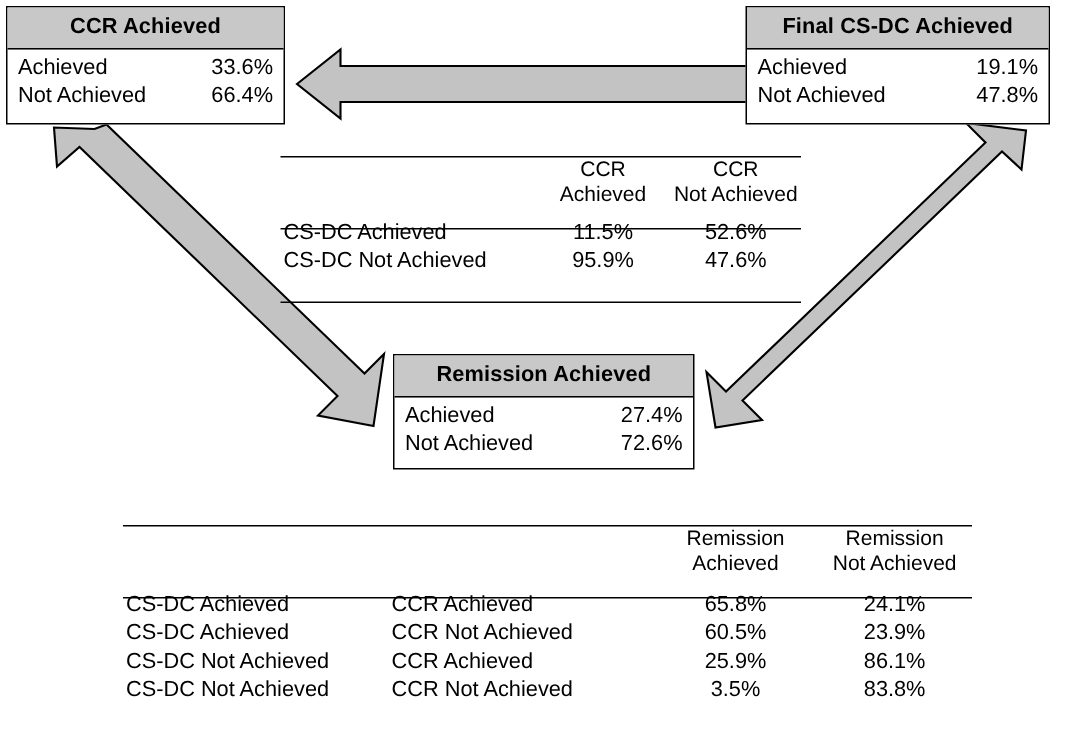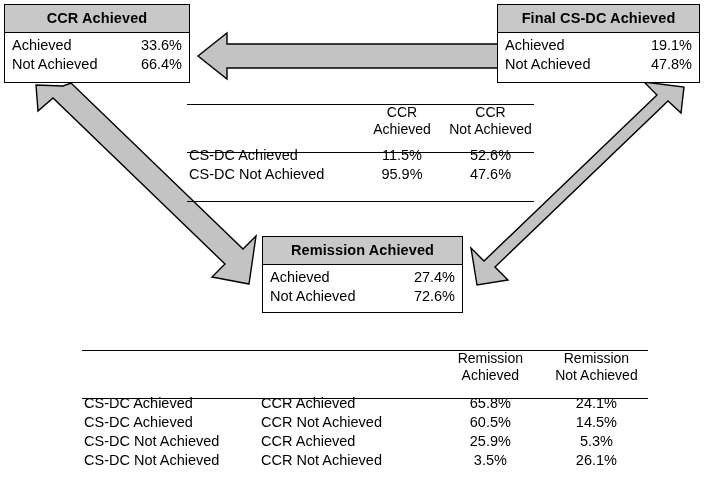--- a/index.html
+++ b/index.html
@@ -226,29 +226,29 @@
       <tr>
         <td class="col-c1">CS-DC Achieved</td>
         <td class="col-c2">CCR Achieved</td>
         <td class="col-c3">65.8%</td>
         <td class="col-c4">24.1%</td>
       </tr>
       <tr>
         <td class="col-c1">CS-DC Achieved</td>
         <td class="col-c2">CCR Not Achieved</td>
         <td class="col-c3">60.5%</td>
-        <td class="col-c4">14.5%</td>
+        <td class="col-c4">23.9%</td>
       </tr>
       <tr>
         <td class="col-c1">CS-DC Not Achieved</td>
         <td class="col-c2">CCR Achieved</td>
         <td class="col-c3">25.9%</td>
-        <td class="col-c4">5.3%</td>
+        <td class="col-c4">86.1%</td>
       </tr>
       <tr>
         <td class="col-c1">CS-DC Not Achieved</td>
         <td class="col-c2">CCR Not Achieved</td>
         <td class="col-c3">3.5%</td>
-        <td class="col-c4">26.1%</td>
+        <td class="col-c4">83.8%</td>
       </tr>
     </tbody>
   </table>
 </div>
 
 </body></html>

